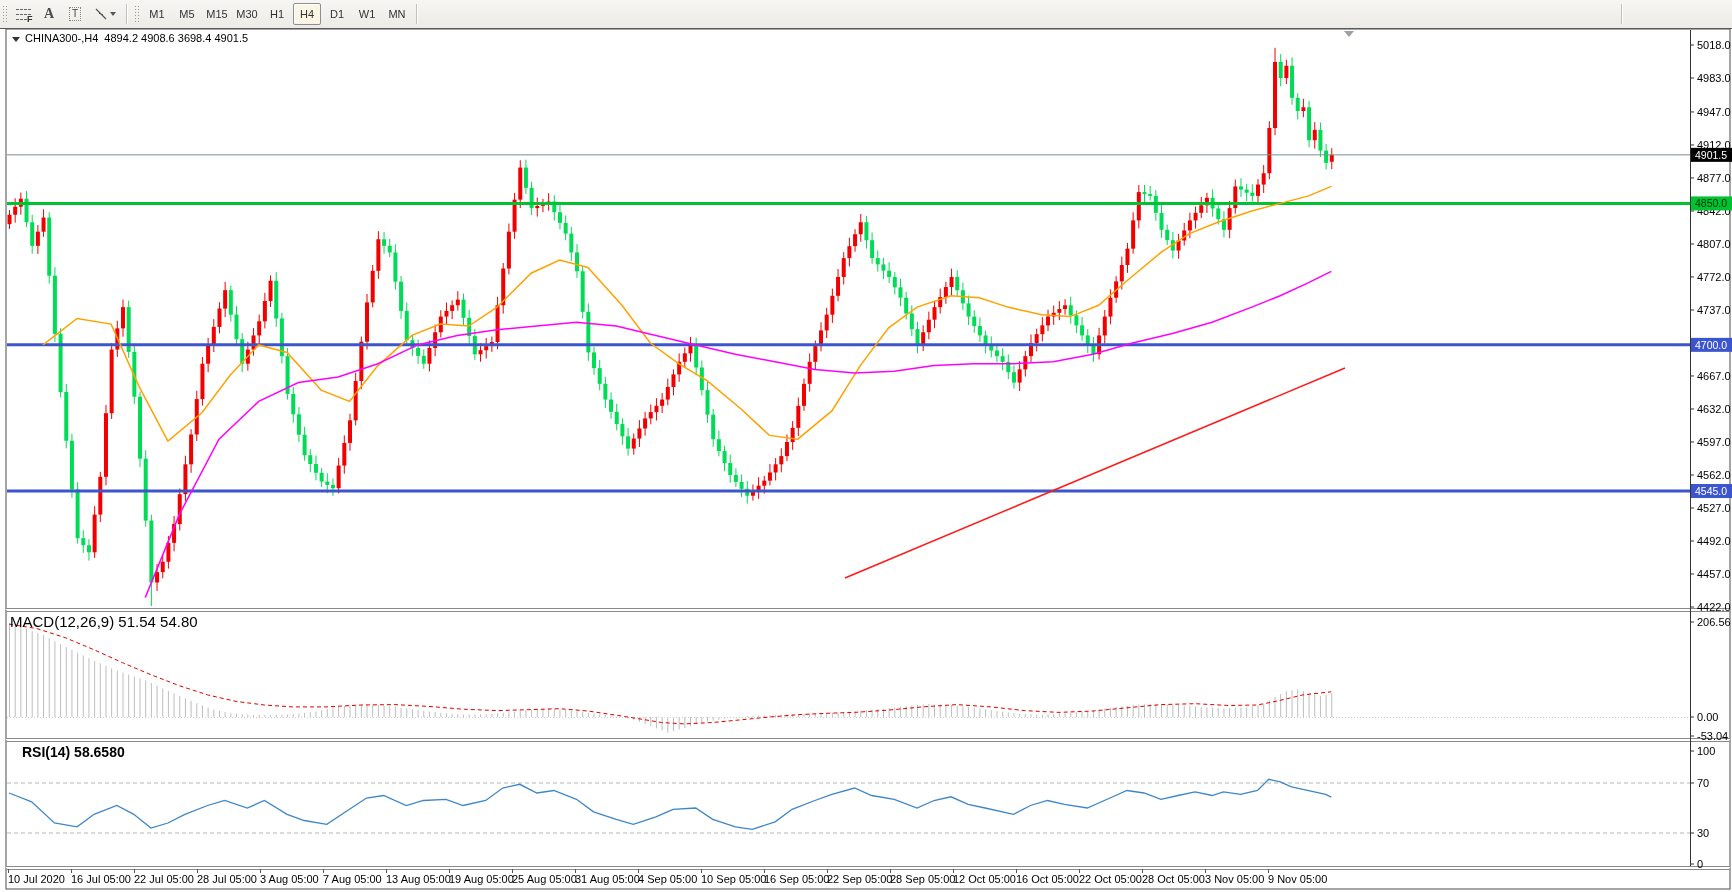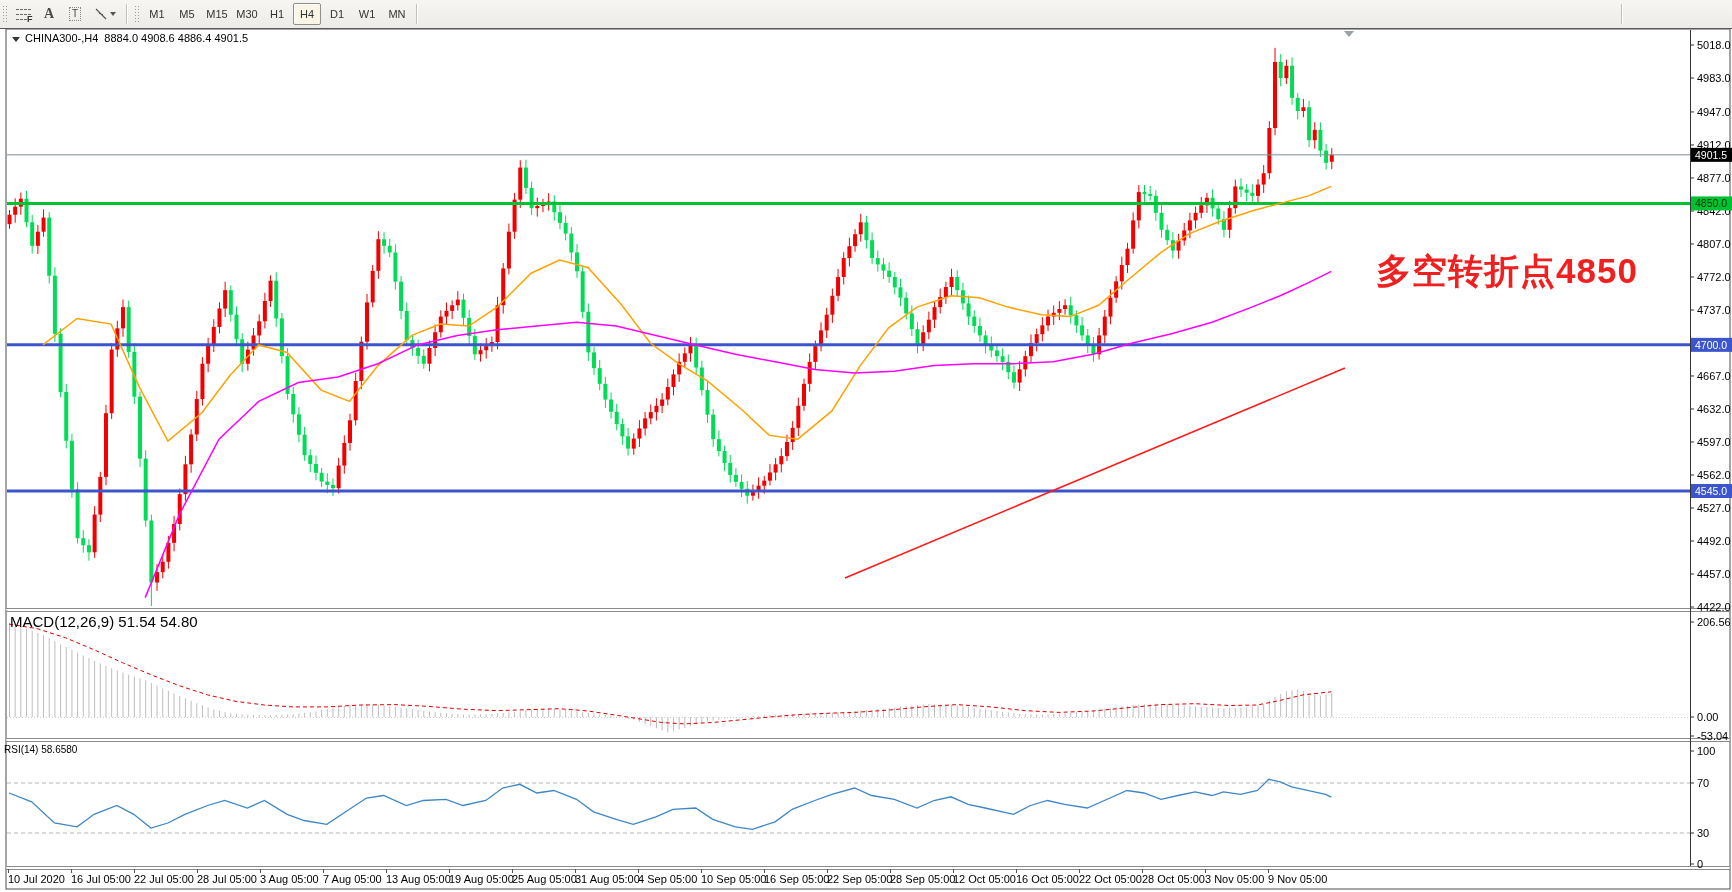--- a/index.html
+++ b/index.html
@@ -25,21 +25,21 @@
   .fib-f{position:absolute;right:-2px;bottom:-3px;font-size:9px;font-weight:bold;color:#333;}
   .tbox{border:1px dotted #888;padding:0 2px;font-size:10px;line-height:12px;color:#444;}
   
   #chart-title{position:absolute;left:12px;top:32px;font-size:11px;color:#000;z-index:5;}
   #chart-title .tri{display:inline-block;width:0;height:0;border-left:4px solid transparent;
        border-right:4px solid transparent;border-top:5px solid #333;margin-right:5px;}
   #chart-title span{margin-right:6px;}
   #annotation{position:absolute;left:1376px;top:248px;font-size:35px;font-weight:bold;
               color:#f02020;z-index:6;letter-spacing:1px;white-space:nowrap;}
   #macd-label{position:absolute;left:10px;top:613px;font-size:15px;color:#000;z-index:5;}
-  #rsi-label{position:absolute;left:4px;top:744px;font-size:10px;color:#000;z-index:5;}
+  #rsi-label{position:absolute;left:22px;top:744px;font-size:14px;color:#000;z-index:5;font-weight:bold;}
   svg text{font-family:"Liberation Sans",sans-serif;font-size:11px;fill:#000;}
   svg text.boxlbl{font-size:10.5px;}
 </style>
 </head>
 <body>
 
 <div id="screen">
 
   <div id="toolbar">
     <div class="grip"></div>
@@ -74,23 +74,22 @@
         <div class="tf active">H4</div>
         <div class="tf">D1</div>
         <div class="tf">W1</div>
         <div class="tf">MN</div>
       </div>
     <div class="tb-sep"></div>
     <div class="tb-sep" style="position:absolute;left:1617px;"></div>
   </div>
 
   <div id="chart-title">
-    <span class="tri"></span><span>CHINA300-,H4</span><span>8884.0 4908.6 4886.4 4901.5</span>
+    <span class="tri"></span><span>CHINA300-,H4</span><span>4894.2 4908.6 3698.4 4901.5</span>
   </div>
-  <div id="annotation">多空转折点4850</div>
   <div id="macd-label">MACD(12,26,9) 51.54 54.80</div>
   <div id="rsi-label">RSI(14) 58.6580</div>
 
   <svg id="chart" width="1732" height="892" style="position:absolute;left:0;top:0;">
       <rect x="6" y="29" width="1724" height="860" fill="#fff" stroke="#4d4d4d" stroke-width="1"></rect>
       <line x1="0" y1="28.5" x2="1732" y2="28.5" stroke="#5a5a5a"></line>
       <line x1="6" y1="608.5" x2="1730" y2="608.5" stroke="#8a8a8a"></line>
       <line x1="6" y1="609.5" x2="1730" y2="609.5" stroke="#ffffff"></line>
       <line x1="6" y1="611.5" x2="1730" y2="611.5" stroke="#8a8a8a"></line>
       <line x1="6" y1="738.5" x2="1730" y2="738.5" stroke="#8a8a8a"></line>

